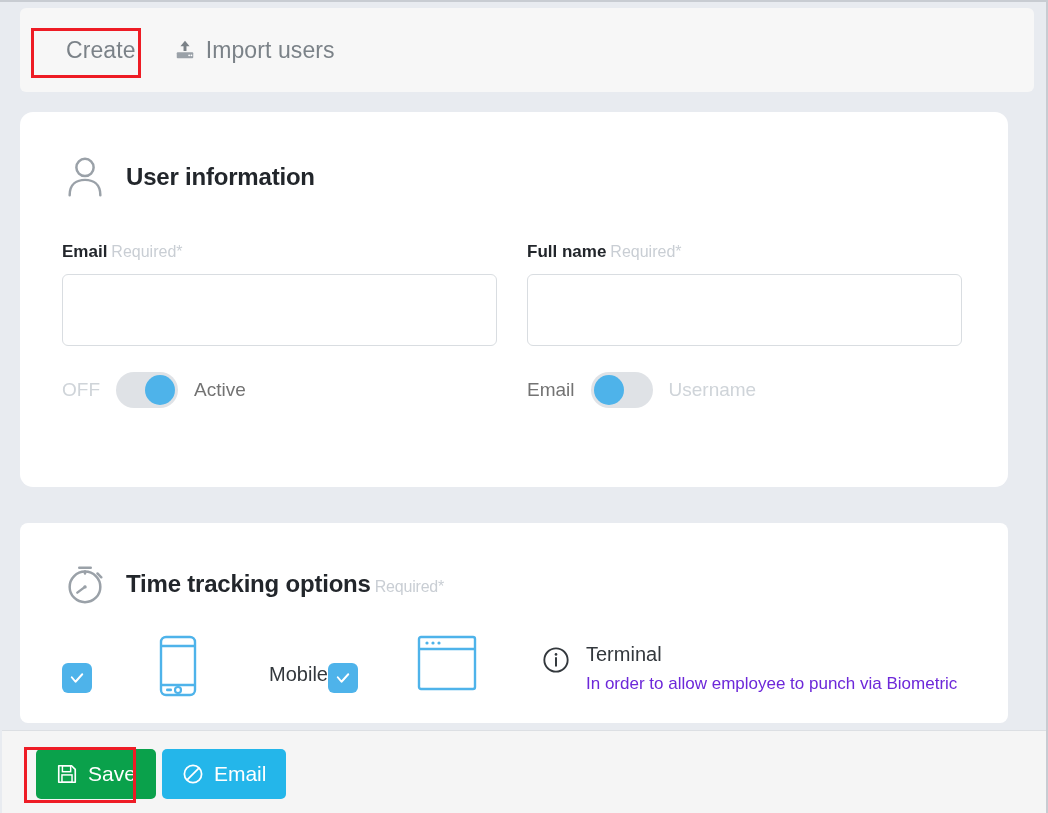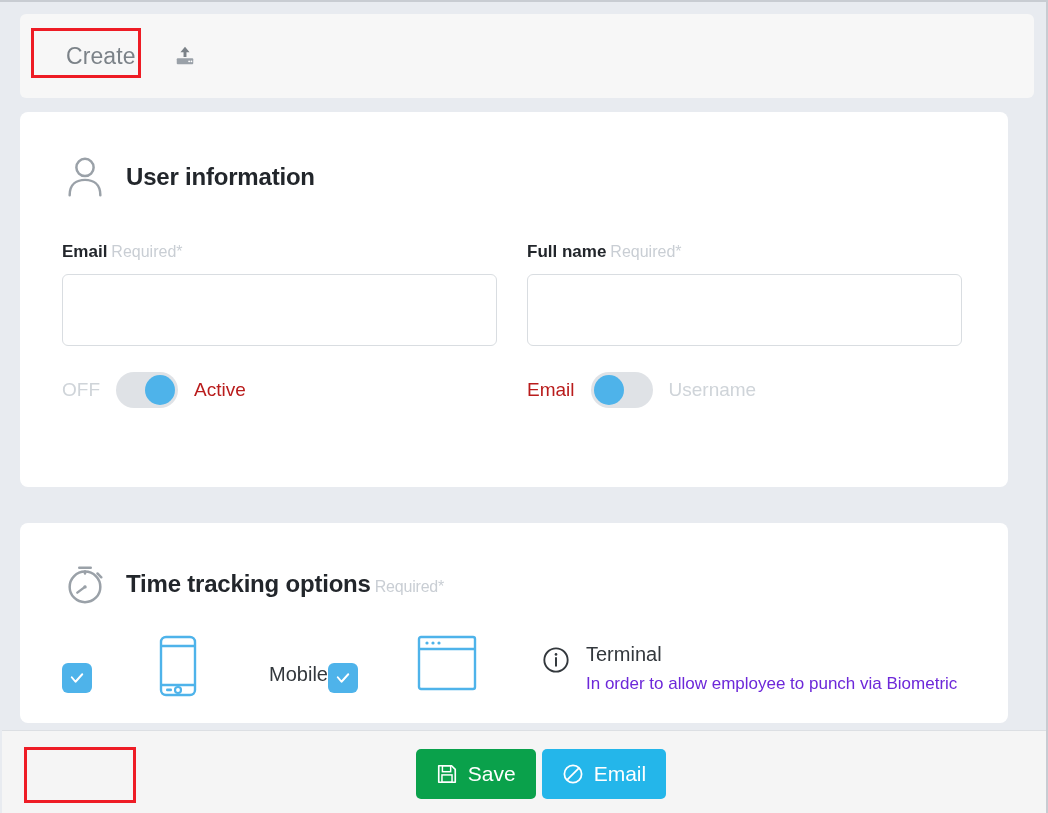--- a/index.html
+++ b/index.html
@@ -22,21 +22,21 @@
     background: #e8ebf0;
     border-right: 2px solid #c8ccd2;
     border-top: 2px solid #c8ccd2;
     box-sizing: border-box;
   }
 
   
   .tabbar {
     position: absolute;
     left: 20px;
-    top: 12px;
+    top: 6px;
     width: 1014px;
     height: 84px;
     background: #f7f7f7;
     border-radius: 6px;
     box-sizing: border-box;
   }
   .tabs {
     display: flex;
     align-items: center;
     height: 100%;
@@ -84,20 +84,21 @@
     position: absolute;
     left: 20px;
     width: 988px;
     background: #ffffff;
     border-radius: 8px;
     box-sizing: border-box;
   }
   .card-user {
     top: 110px;
     height: 375px;
+    border-radius: 13px;
   }
   .card-time {
     top: 521px;
     height: 200px;
     overflow: hidden;
   }
 
   .card-head {
     display: flex;
     align-items: center;
@@ -161,21 +162,21 @@
   
   .toggle-row {
     display: flex;
     align-items: center;
     gap: 16px;
     margin-top: 26px;
   }
   .tg-text {
     font-size: 19px;
   }
-  .tg-on { color: #b91c1c; }
+  .tg-on { color: #737373; }
   .tg-off { color: #cfd4d9; }
   .switch {
     width: 62px;
     height: 36px;
     border-radius: 18px;
     background: #dfe2e6;
     position: relative;
     cursor: pointer;
     flex: 0 0 auto;
   }
@@ -254,21 +255,20 @@
     height: 83px;
     background: #f5f5f5;
     border-top: 1px solid #dcdfe3;
     box-sizing: border-box;
   }
   .footer-inner {
     display: flex;
     gap: 6px;
     padding: 18px 0 0 34px;
     align-items: center;
-    justify-content: center;
   }
   .btn {
     display: flex;
     align-items: center;
     gap: 10px;
     border: none;
     border-radius: 5px;
     color: #ffffff;
     font-size: 21px;
     padding: 12px 20px;
@@ -302,20 +302,21 @@
 
       <div class="tab">
         <span>
           <svg class="upload-icon" viewBox="0 0 24 24" aria-hidden="true">
             <path d="M12 2 L17 8 L13.6 8 L13.6 13 L10.4 13 L10.4 8 L7 8 Z" fill="#7b8288"></path>
             <rect x="3" y="14.5" width="18" height="6.5" rx="1" fill="#9aa1a8"></rect>
             <circle cx="16.5" cy="17.8" r="1" fill="#ffffff"></circle>
             <circle cx="19" cy="17.8" r="1" fill="#ffffff"></circle>
           </svg>
         </span>
+        <span class="tab-label">Import users</span>
       </div>
 
     </div>
   </div>
   <div class="hl-red hl-create"></div>
 
   <div class="card card-user">
 
     <div class="card-head">
       <span>

